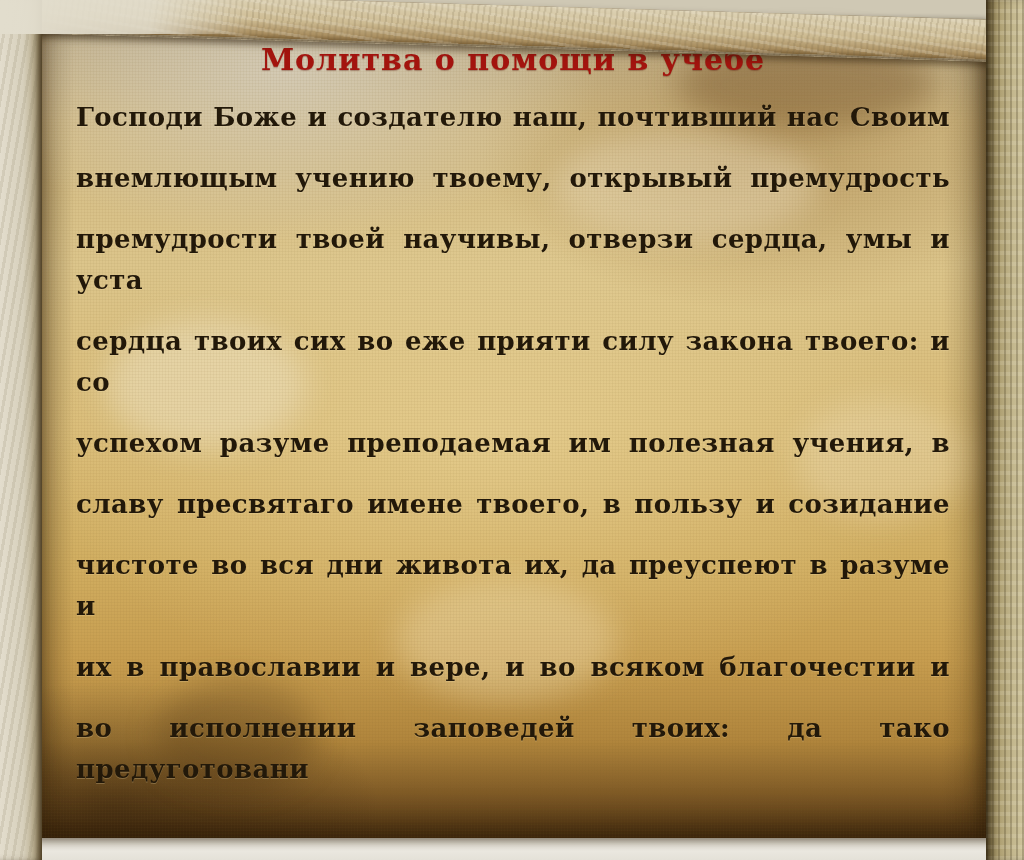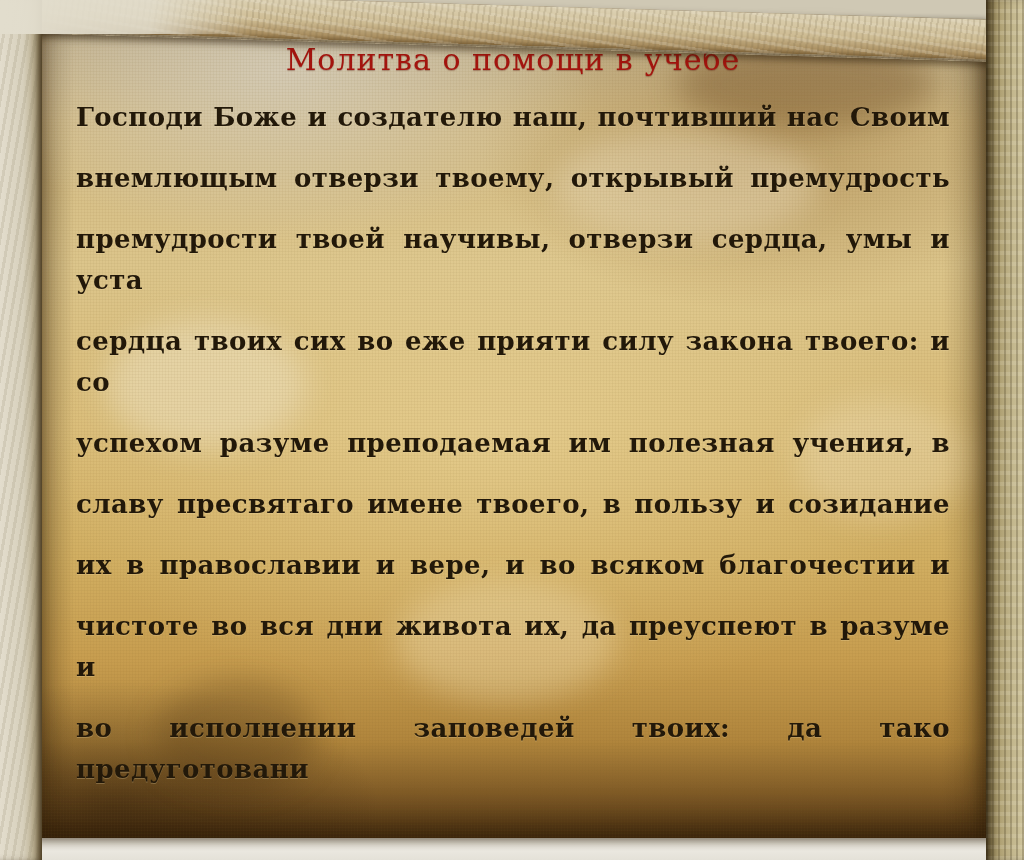--- a/index.html
+++ b/index.html
@@ -78,21 +78,21 @@
   .stain.s1 { left: 70px;  top: 300px; width: 200px; height: 130px; background: rgba(240,230,205,.45); }
   .stain.s2 { left: 520px; top: 110px; width: 260px; height: 110px; background: rgba(238,226,196,.40); }
   .stain.s3 { left: 640px; top: 20px;  width: 260px; height: 90px;  background: rgba(105,72,30,.38); }
   .stain.s4 { left: 360px; top: 560px; width: 220px; height: 120px; background: rgba(243,228,190,.35); }
   .stain.s5 { left: 120px; top: 660px; width: 160px; height: 110px; background: rgba(80,52,20,.30); }
   .stain.s6 { left: 760px; top: 380px; width: 170px; height: 120px; background: rgba(242,230,200,.30); }
 
   
   .title {
     position: relative; margin-top: 22px; text-align: center;
-    font-size: 30px; font-weight: normal; letter-spacing: 1px;
+    font-size: 30px; font-weight: bold; letter-spacing: 1px;
     color: #a3140e;
     text-shadow: 0 1px 1px rgba(90,20,10,.35);
     z-index: 2;
   }
   .prayer {
     position: relative; margin-top: 9px; padding: 0 40px;
     z-index: 2;
   }
   .line {
     font-size: 26px; font-weight: bold; line-height: 41px;
@@ -114,27 +114,27 @@
     <div class="stain s2"></div>
     <div class="stain s3"></div>
     <div class="stain s4"></div>
     <div class="stain s5"></div>
     <div class="stain s6"></div>
 
     <h1 class="title">Молитва о помощи в учебе</h1>
 
     <div class="prayer">
       <div class="line">Господи Боже и создателю наш, почтивший нас Своим</div>
-      <div class="line">внемлющым отверзи твоему, открывый премудрость</div>
+      <div class="line">внемлющым учению твоему, открывый премудрость</div>
       <div class="line">премудрости твоей научивы, отверзи сердца, умы и уста</div>
       <div class="line">сердца твоих сих во еже прияти силу закона твоего: и со</div>
       <div class="line">успехом разуме преподаемая им полезная учения, в</div>
       <div class="line">славу пресвятаго имене твоего, в пользу и созидание</div>
+      <div class="line">чистоте во вся дни живота их, да преуспеют в разуме и</div>
       <div class="line">их в православии и вере, и во всяком благочестии и</div>
-      <div class="line">чистоте во вся дни живота их, да преуспеют в разуме и</div>
       <div class="line">во исполнении заповедей твоих: да тако предуготовани</div>
 
     </div>
   </div>
 
   <div class="frame-top"></div>
   <div class="frame-left"></div>
   <div class="corner-patch"></div>
   <div class="frame-right"></div>
   <div class="frame-bottom"></div>

